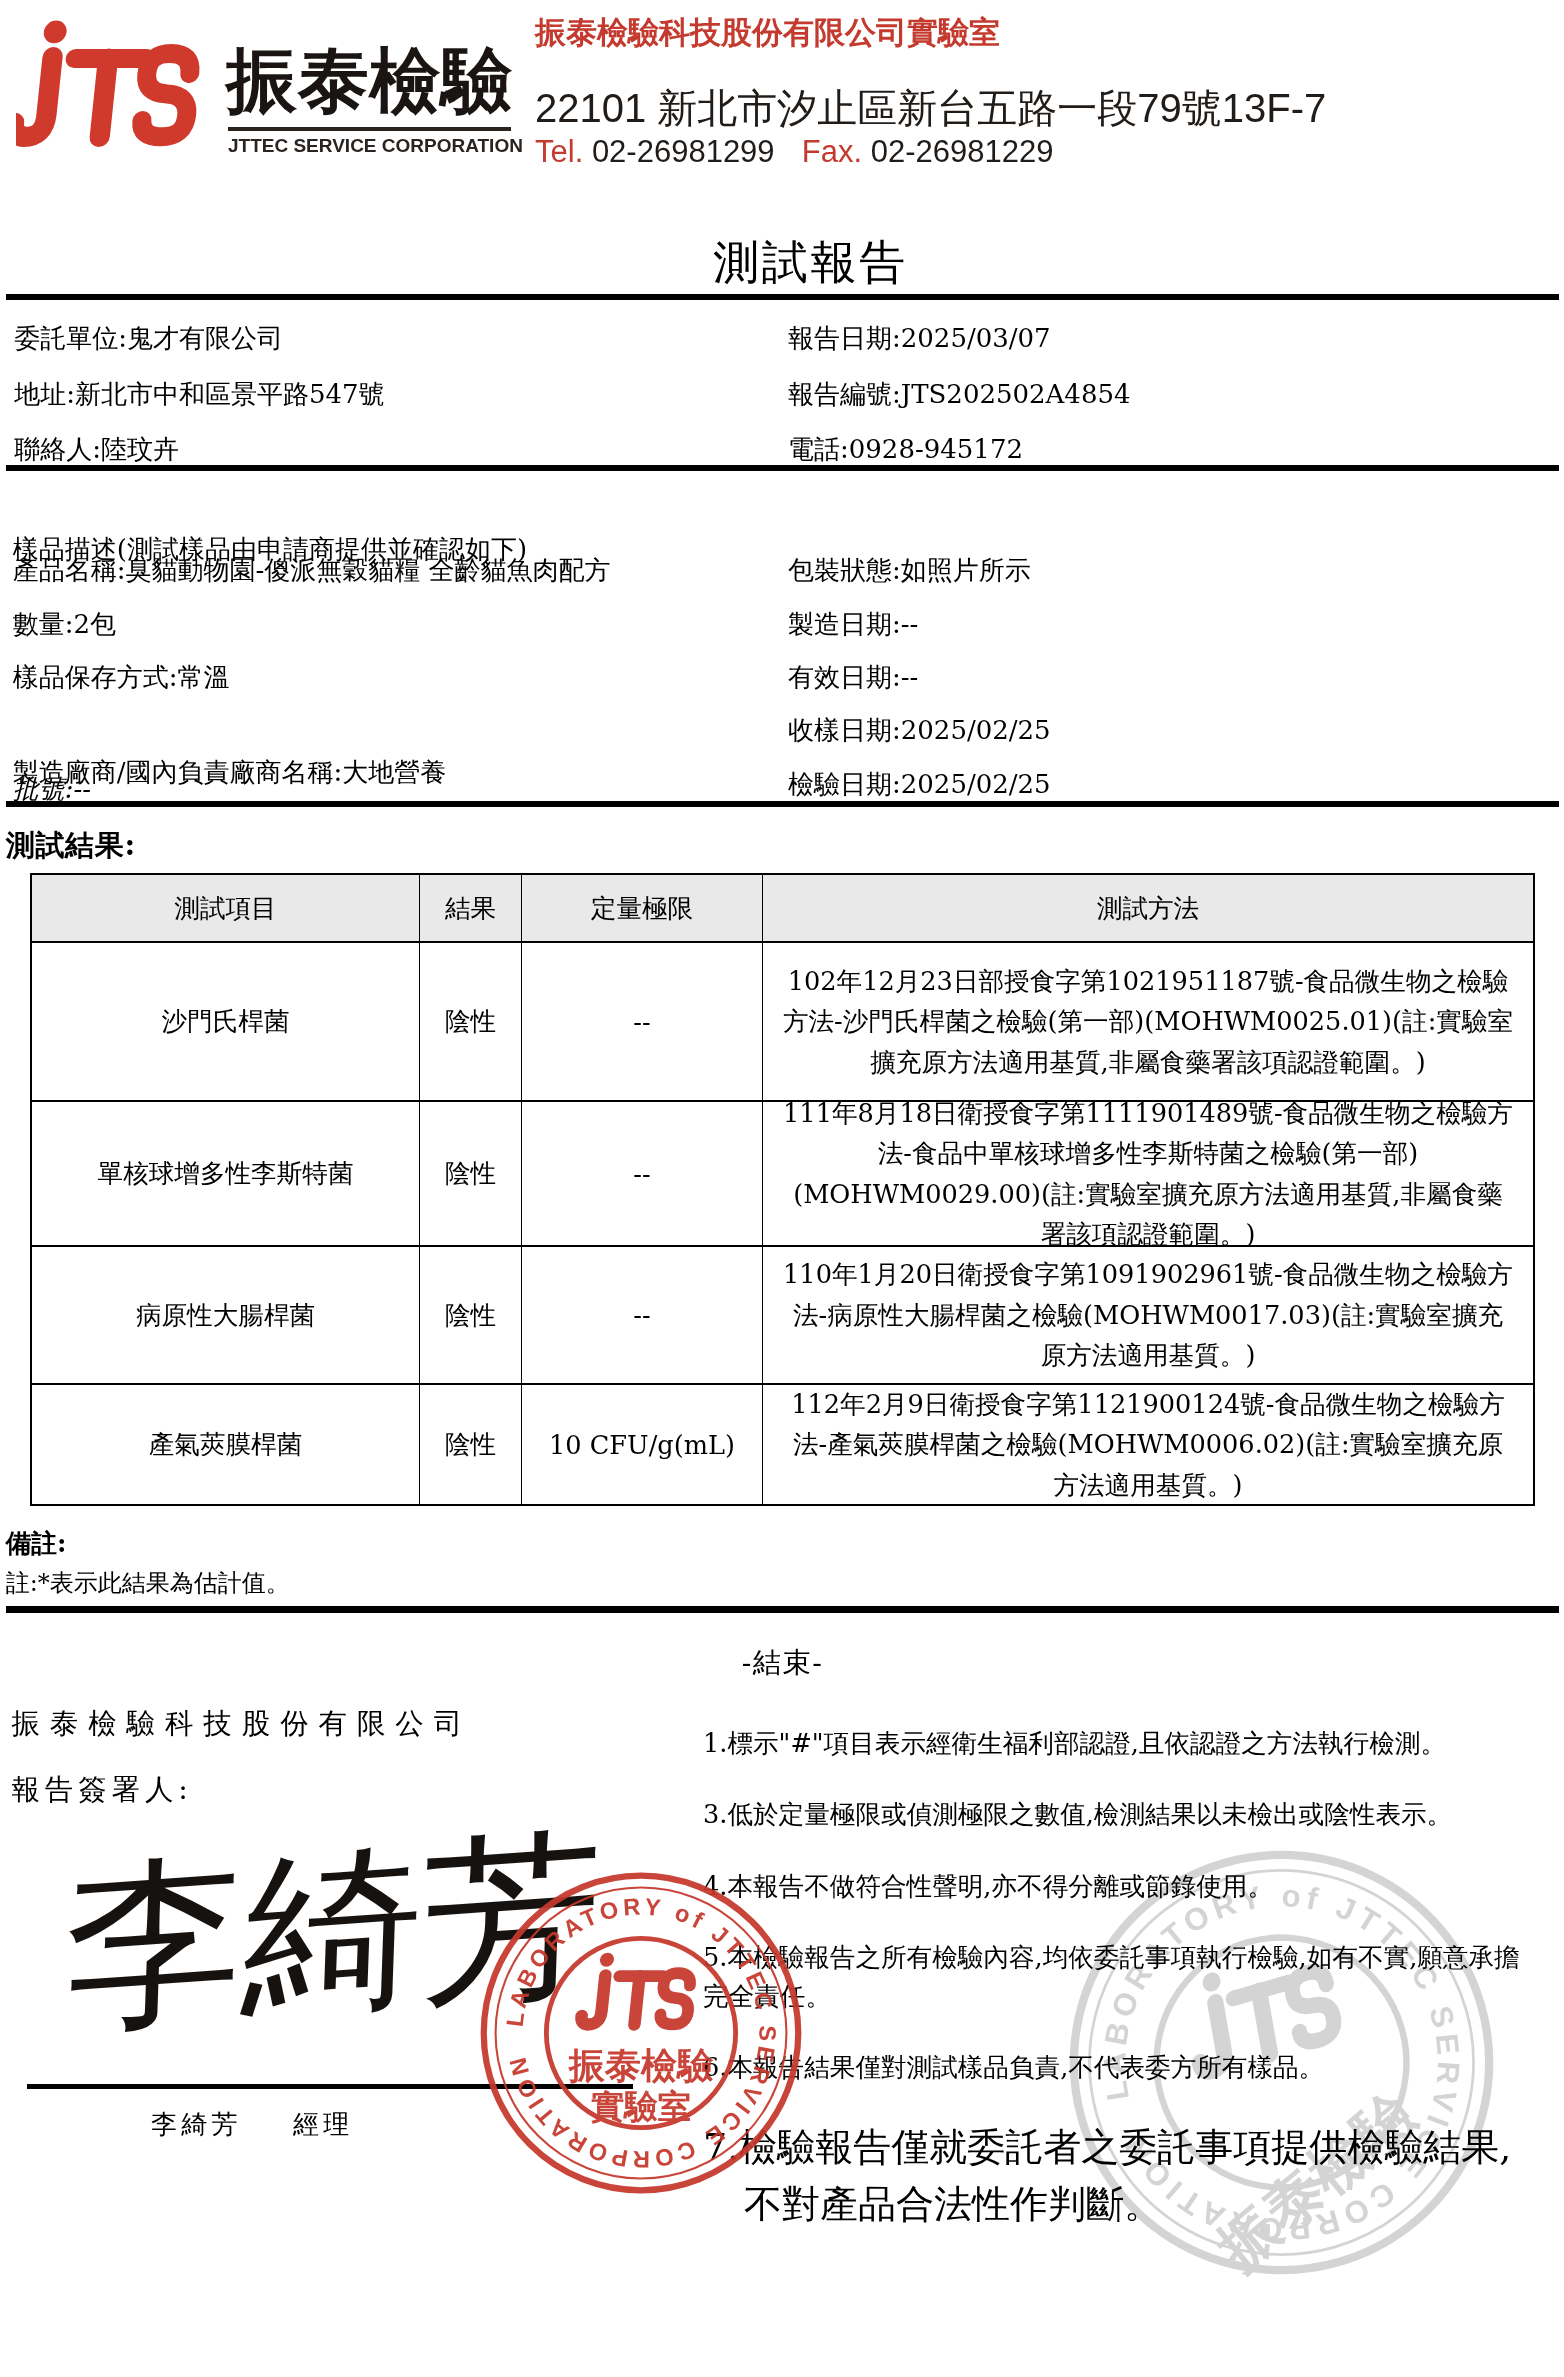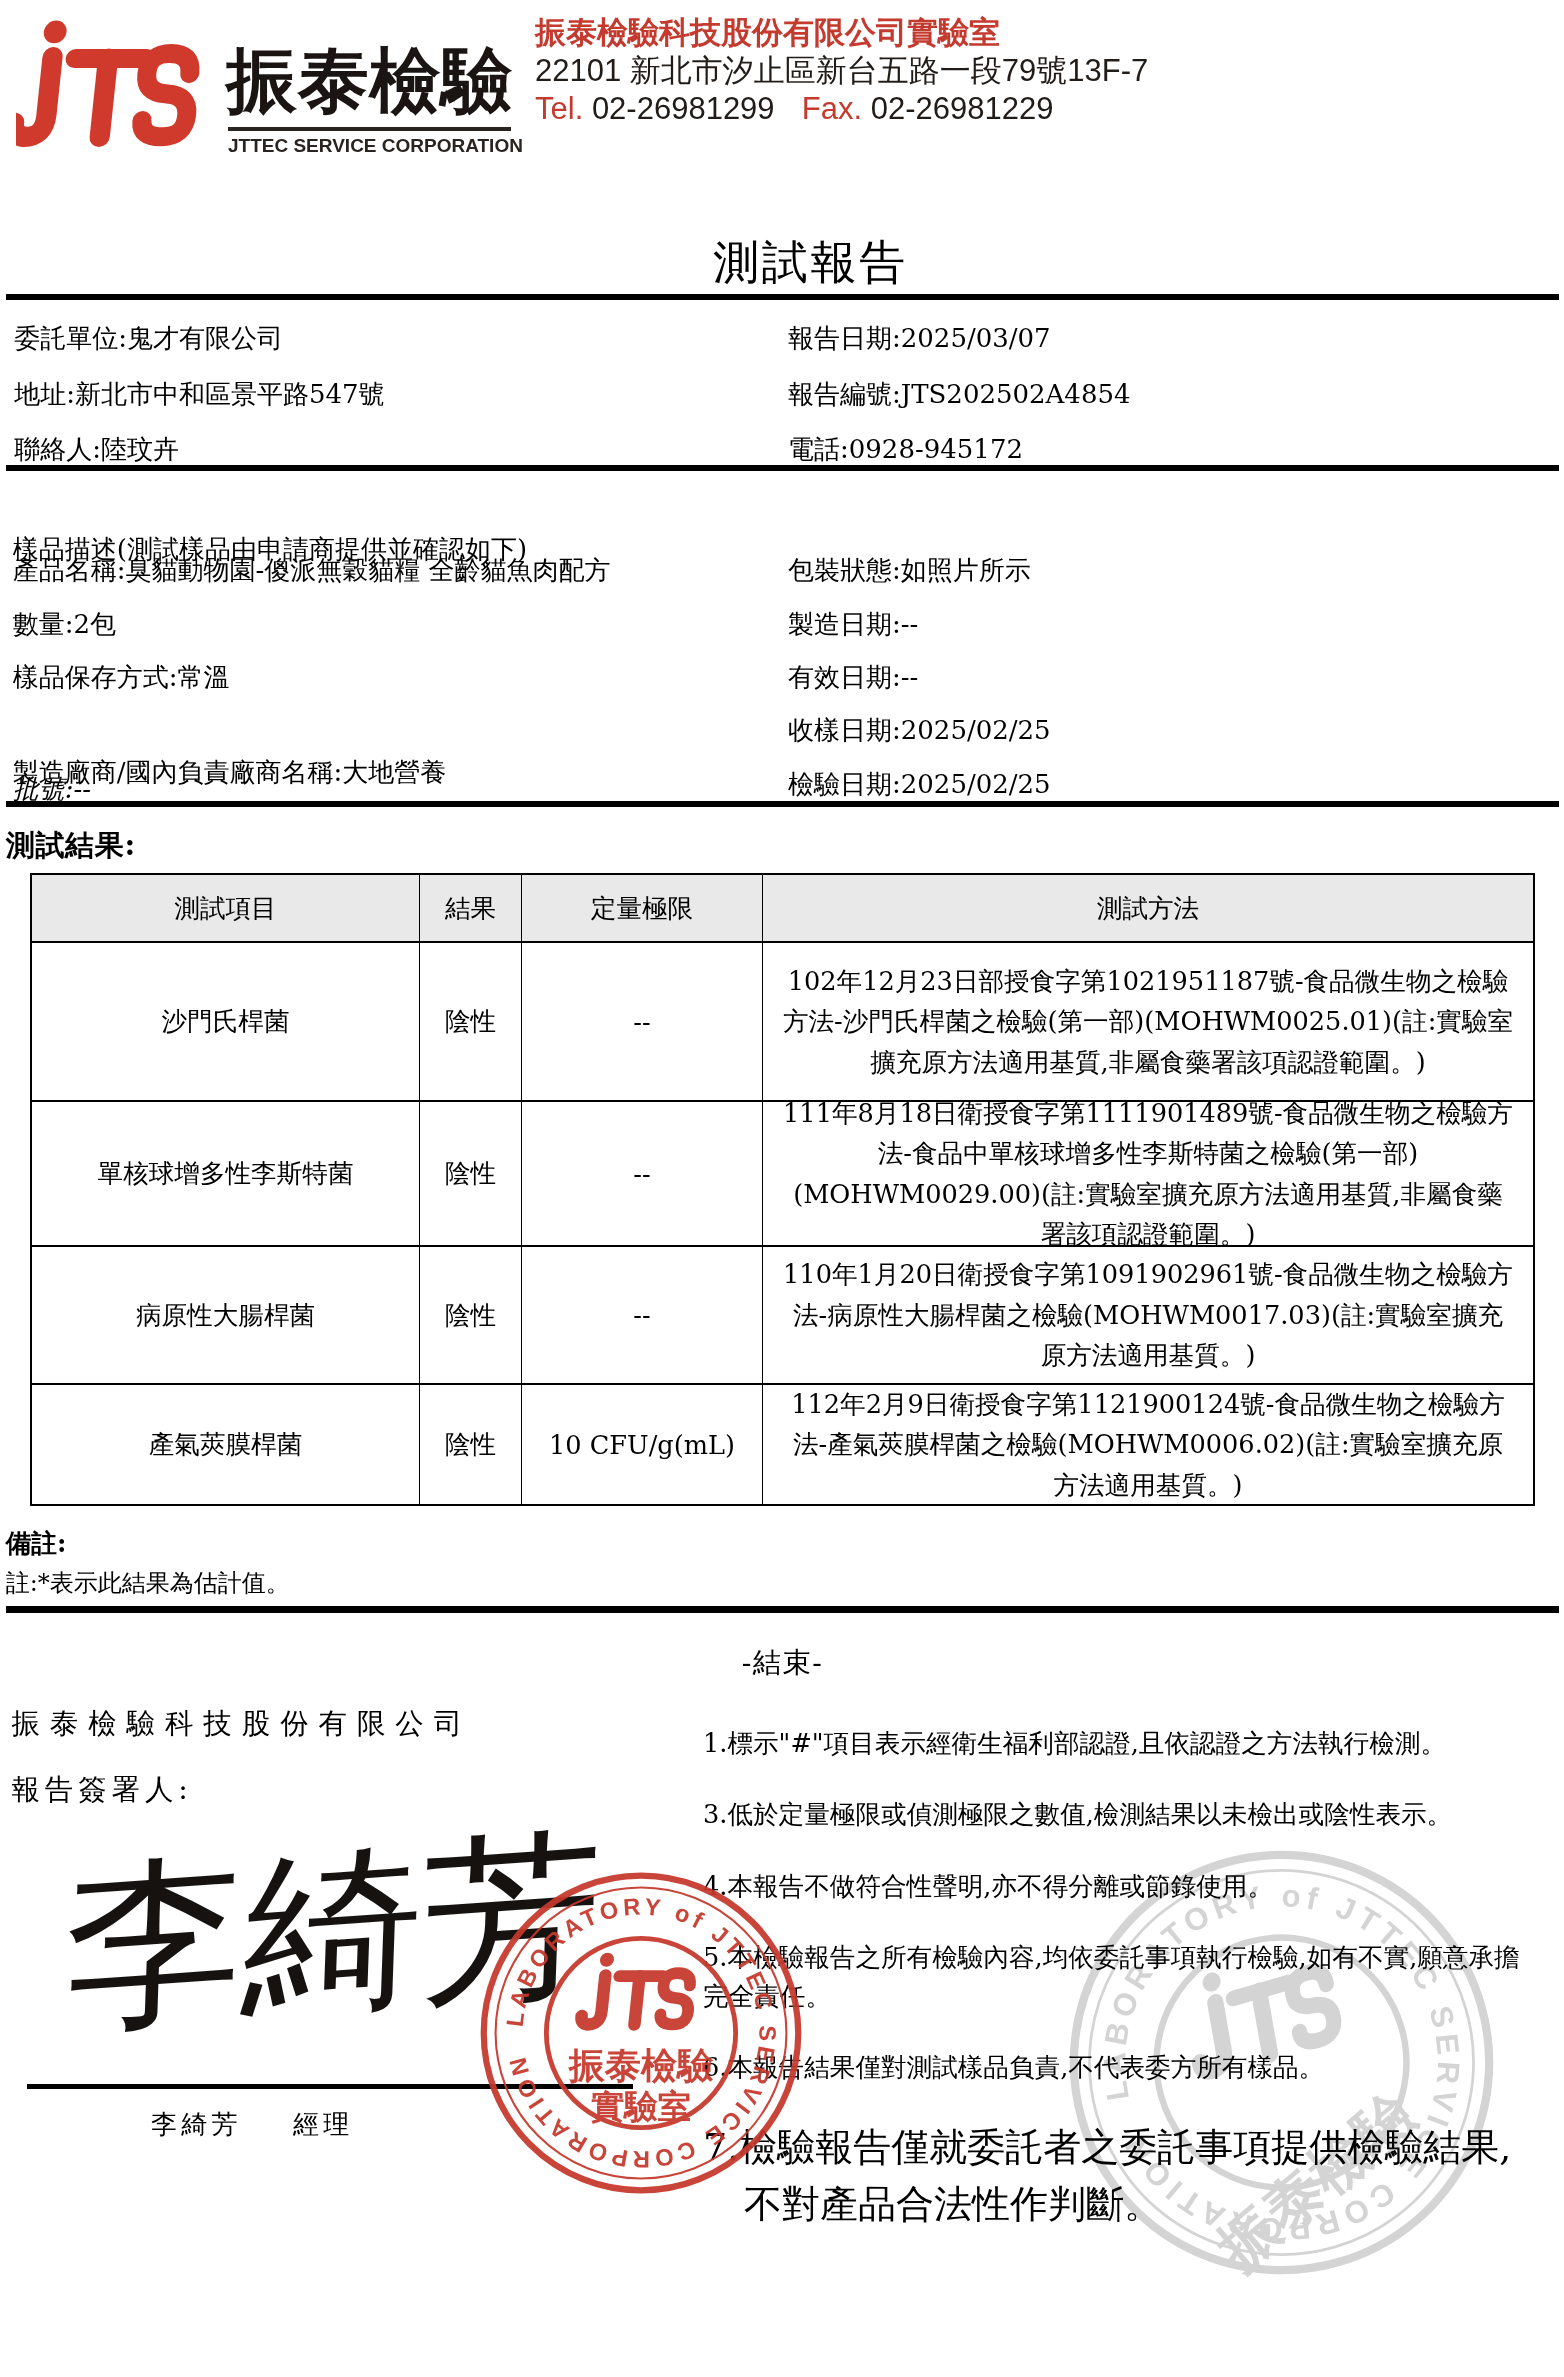--- a/index.html
+++ b/index.html
@@ -5,21 +5,21 @@
   html,body{margin:0;padding:0;background:#ffffff;}
   body{width:1565px;height:2377px;position:relative;font-family:"DejaVu Serif","Liberation Serif",serif;color:#000;overflow:hidden;}
   .hline{position:absolute;background:#000;}
   
   .logo-svg{position:absolute;left:15.6px;top:12.8px;width:191px;height:139px;color:#cf3a2c;}
   .brand{position:absolute;left:226px;top:34px;font-family:"Liberation Sans","DejaVu Sans",sans-serif;font-weight:bold;font-size:71px;letter-spacing:0.7px;color:#1a1512;}
   .brand-underline{position:absolute;left:228px;top:127px;width:283px;height:3.6px;background:#2a2420;}
   .logo-sub{position:absolute;left:228px;top:135px;width:283px;font-family:"Liberation Sans","DejaVu Sans",sans-serif;font-weight:bold;font-size:19px;letter-spacing:0px;color:#2a2420;white-space:nowrap;}
   .hdr-right{position:absolute;left:535px;top:14.2px;font-family:"Liberation Sans","DejaVu Sans",sans-serif;line-height:1.22;}
   .hdr-line1{font-size:31px;font-weight:bold;color:#c43a2e;}
-  .hdr-line2{font-size:31px;color:#211c18;}
+  .hdr-line2{font-size:40px;color:#211c18;margin-top:32px;}
   .hdr-line3{font-size:31px;color:#211c18;}
   .red-label{color:#c43a2e;}
   .hdr-line3 .num{margin-right:18.5px;}
   
   .page-title{position:absolute;left:0;top:232px;width:100%;text-align:center;font-size:46px;letter-spacing:2.8px;padding-left:28px;}
   
   .info{position:absolute;font-size:26px;white-space:nowrap;}
   .sec-heading{position:absolute;font-size:26px;white-space:nowrap;}
   .results-heading{position:absolute;left:5.7px;top:826px;font-size:29px;font-weight:bold;letter-spacing:0.7px;}
   

